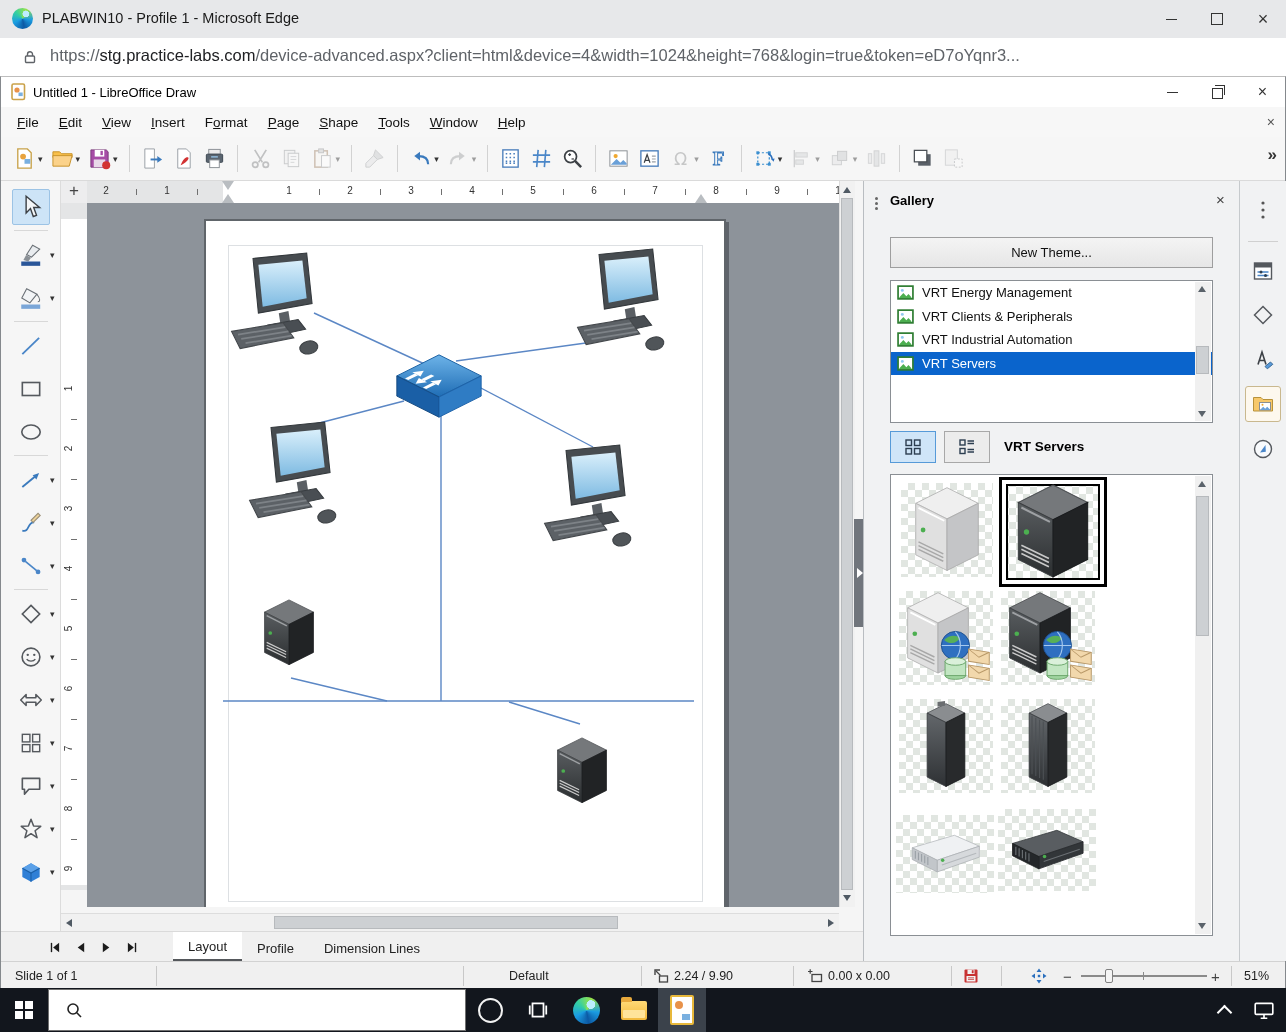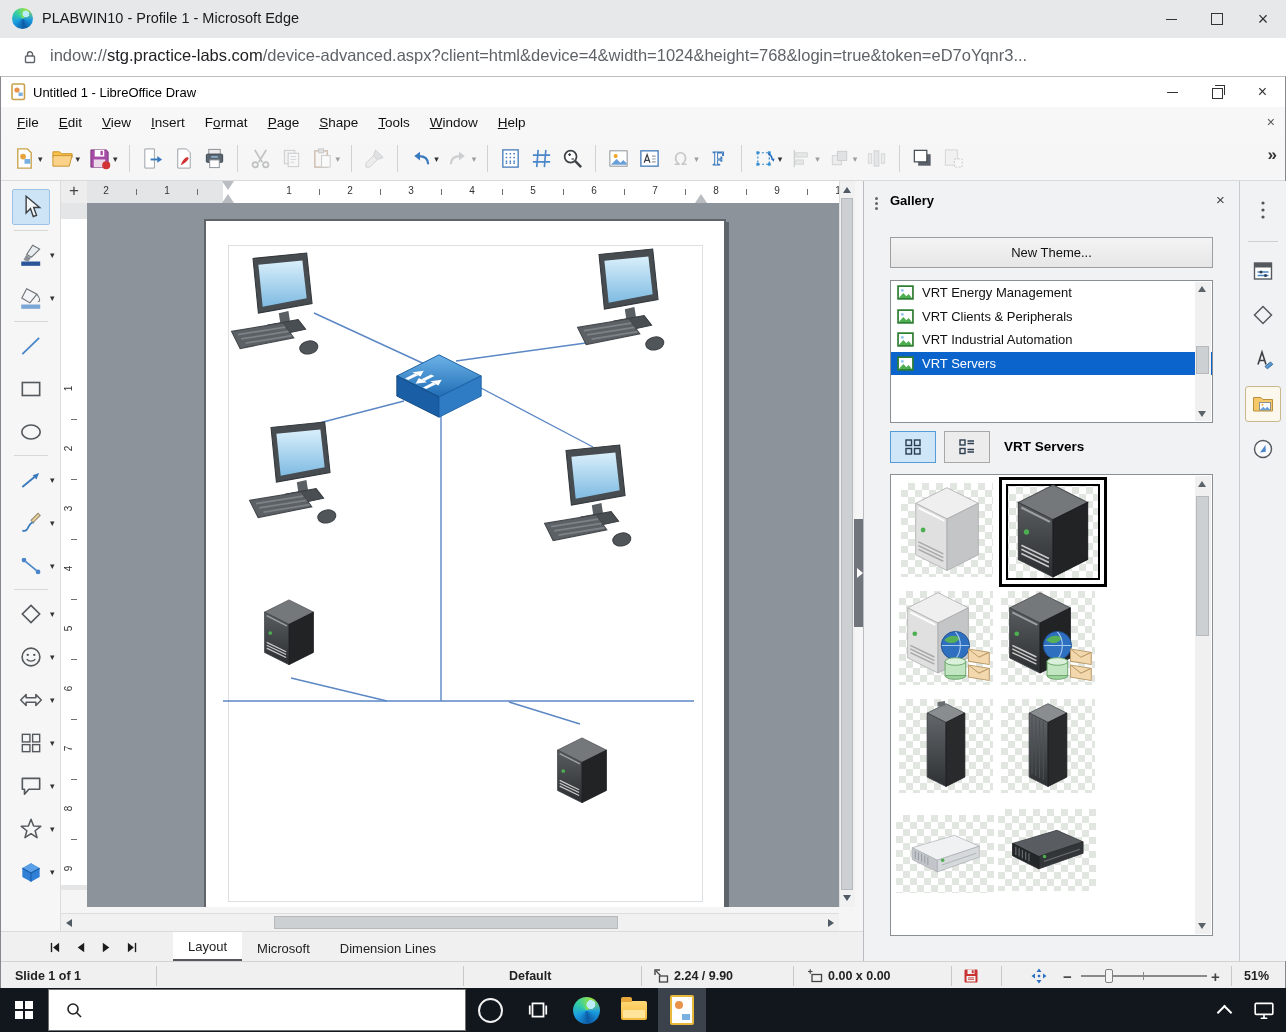--- a/index.html
+++ b/index.html
@@ -84,21 +84,21 @@
   
   #tab-row{left:0;top:854px;width:862px;height:30px;background:#f0f0f0;border-top:1px solid #dadada;display:flex;align-items:stretch;}
   .navb{width:26px;display:flex;align-items:center;justify-content:center;}
   .navb svg{width:13px;height:13px;}
   #tab-strip{display:flex;margin-left:28px;}
   .dtab{padding:6px 15px 4px;font-size:13px;color:#222;display:flex;align-items:center;}
   .dtab.active{background:#fff;border-bottom:3px solid #55585c;}
 
   
   #status-bar{left:0;top:884px;width:1284px;height:28px;background:#f0f0f0;border-top:1px solid #d2d2d2;font-size:12.5px;color:#222;}
-  .sitem{position:absolute;top:0;height:28px;display:flex;align-items:center;gap:5px;font-weight:bold;}
+  .sitem{position:absolute;top:0;height:28px;display:flex;align-items:center;gap:5px;}
   .sdiv{position:absolute;top:4px;width:1px;height:20px;background:#c8c8c8;}
   .sitem svg{width:16px;height:16px;}
   #zoom-track{left:1080px;top:13px;width:126px;height:2px;background:#8a8a8a;position:absolute;}
   #zoom-tick{left:1142px;top:10px;width:1px;height:8px;background:#8a8a8a;position:absolute;}
   #zoom-thumb{left:1104px;top:7px;width:8px;height:14px;background:#f4f4f4;border:1px solid #808080;border-radius:2px;position:absolute;box-sizing:border-box;}
   .zbtn{font-size:15px;color:#444;}
 
   
   #gallery-panel{left:862px;top:104px;width:376px;height:780px;background:#f1f2f3;border-left:1px solid #b9bdc1;box-sizing:border-box;}
   #gal-grip{left:11px;top:14px;width:4px;height:16px;}
@@ -587,21 +587,21 @@
       <span class="g-max"></span>
     </div>
   <div class="abs wctl" style="right:0;">
       <span class="g-close">×</span>
     </div>
 </div>
 <div class="abs" id="edge-urlrow">
   <svg class="abs" id="url-lock" viewBox="0 0 16 16">
       <use href="#e-lock"></use>
     </svg>
-  <div class="abs" id="url-text"><span>indow://</span><span class="host">stg.practice-labs.com</span><span>/device-advanced.aspx?client=html&amp;device=4&amp;width=1024&amp;height=768&amp;login=true&amp;token=eD7oYqnr3...</span></div>
+  <div class="abs" id="url-text"><span>https://</span><span class="host">stg.practice-labs.com</span><span>/device-advanced.aspx?client=html&amp;device=4&amp;width=1024&amp;height=768&amp;login=true&amp;token=eD7oYqnr3...</span></div>
 </div>
 
 <div class="abs" id="lo-window">
   <div class="abs" id="lo-titlebar">
     <svg class="abs" id="lo-icon" viewBox="0 0 18 18">
         <use href="#lo-logo"></use>
       </svg>
     <div class="abs" id="lo-title">Untitled 1 - LibreOffice Draw</div>
     <div class="abs loctl" style="right:90px;">
         <span class="g-min"></span>
@@ -1010,21 +1010,21 @@
           <use href="#nav-next"></use>
         </svg>
       </span>
     <span class="navb">
         <svg viewBox="0 0 14 14">
           <use href="#nav-last"></use>
         </svg>
       </span>
     <div id="tab-strip">
         <div class="dtab active">Layout</div>
-        <div class="dtab">Microsoft</div>
+        <div class="dtab">Profile</div>
         <div class="dtab">Dimension Lines</div>
       </div>
   </div>
 
   <div class="abs" id="status-bar">
     <div class="sitem" style="left:14px">Slide 1 of 1</div>
     <div class="sdiv" style="left:155px"></div>
     <div class="sdiv" style="left:462px"></div>
     <div class="sitem" style="left:508px">Default</div>
     <div class="sdiv" style="left:640px"></div>

